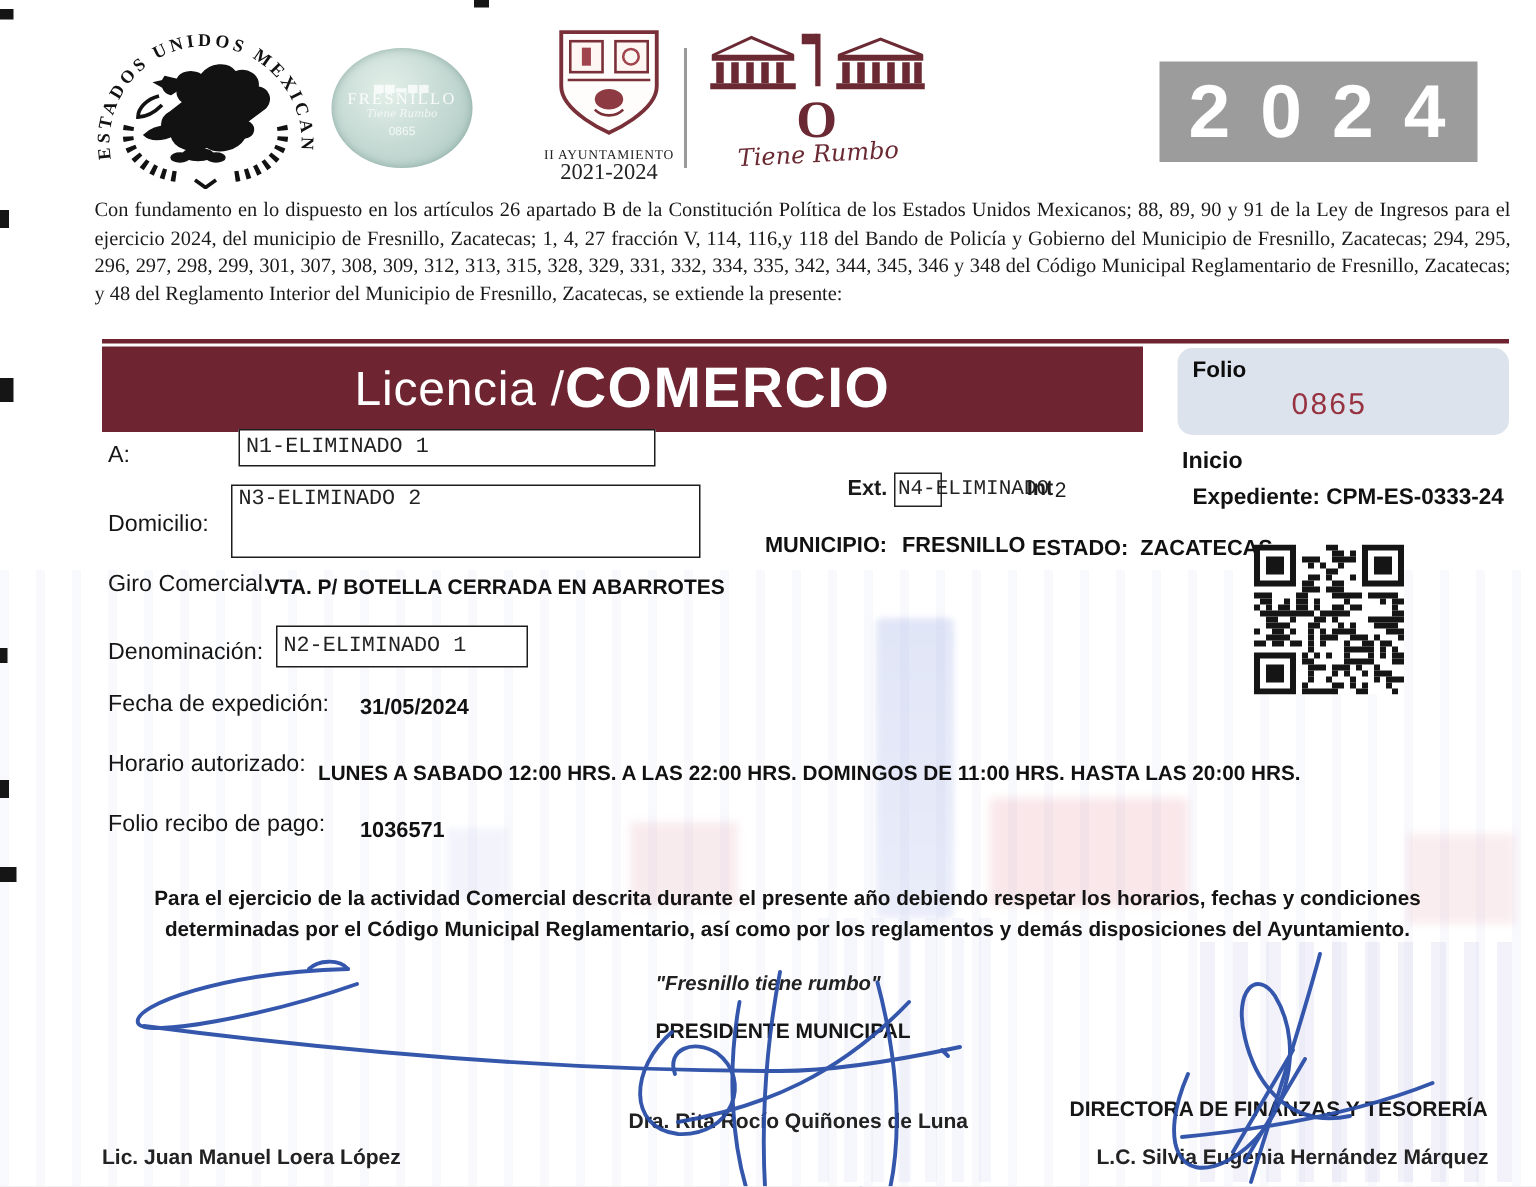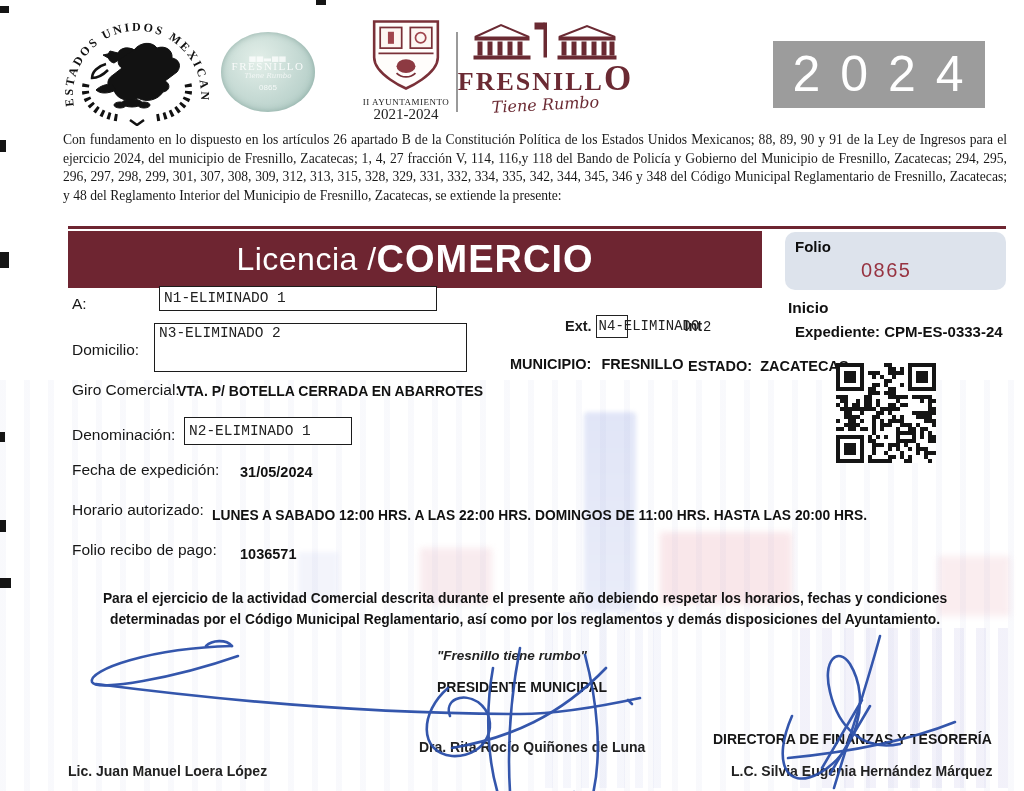--- a/index.html
+++ b/index.html
@@ -25,21 +25,21 @@
   .crest{left:358px;top:18px;width:96px;height:108px;z-index:1;text-align:center;}
   .crest-t1{font-family:"Liberation Serif",serif;font-size:9px;letter-spacing:.5px;color:#222;margin-top:1px;}
   .crest-t2{font-family:"Liberation Serif",serif;font-size:15px;color:#222;line-height:14px;}
   .vdiv{left:456px;top:32px;width:2px;height:80px;background:#9a9a9a;z-index:1;}
   .brand{left:463px;top:20px;width:165px;height:100px;z-index:1;color:#6b2a33;text-align:center;}
   .brand-name{font-family:"Liberation Serif",serif;font-weight:700;font-size:26px;letter-spacing:2px;
     display:flex;align-items:baseline;justify-content:center;line-height:26px;}
   .brand-name .big-o{font-size:35px;}
   .brand-tag{font-family:"DejaVu Serif",serif;font-style:italic;font-size:16px;transform:rotate(-3deg);margin-top:0px;}
   .badge2024{left:773px;top:41px;width:212px;height:67px;background:#9c9c9c;z-index:1;
-    color:#fff;font-weight:400;font-size:50px;letter-spacing:20px;text-align:center;
+    color:#fff;font-weight:700;font-size:50px;letter-spacing:20px;text-align:center;
     line-height:67px;padding-left:18px;box-sizing:border-box;}
   
   .legal{left:63px;top:131px;width:944px;font-size:13.6px;line-height:1.37;text-align:justify;color:#191919;z-index:1;font-family:Liberation Serif, serif;}
   
   .topline{left:68px;top:226px;width:938px;height:3px;background:#6e2531;z-index:1;}
   .banner{left:68px;top:231px;width:694px;height:57px;background:#6e2531;z-index:1;
     display:flex;align-items:center;justify-content:center;color:#fff;}
   .banner .t-normal{font-size:32px;font-weight:400;letter-spacing:.5px;}
   .banner .t-bold{font-size:38px;font-weight:700;letter-spacing:1px;}
   .foliobox{left:785px;top:232px;width:221px;height:58px;background:#dde3ec;z-index:1;border-radius:10px;}
@@ -155,21 +155,20 @@
         <rect x="91" y="22" width="4" height="13"></rect>
           <rect x="101" y="22" width="4" height="13"></rect>
         <rect x="111" y="22" width="4" height="13"></rect>
           <rect x="121" y="22" width="4" height="13"></rect>
         <rect x="131" y="22" width="4" height="13"></rect>
           <rect x="139" y="22" width="4" height="13"></rect>
         <rect x="87" y="36" width="58" height="3"></rect>
       </g>
     </svg>
     <div class="brand-name">
-      <span>FRESNILL</span>
         <span class="big-o">O</span>
     </div>
     <div class="brand-tag">Tiene Rumbo</div>
   </div>
 
   <div class="abs badge2024">2024</div>
 
   <div class="abs legal">Con fundamento en lo dispuesto en los artículos 26 apartado B de la Constitución Política de los Estados Unidos Mexicanos; 88, 89, 90 y 91 de la Ley de Ingresos para el ejercicio 2024, del municipio de Fresnillo, Zacatecas; 1, 4, 27 fracción V, 114, 116,y 118 del Bando de Policía y Gobierno del Municipio de Fresnillo, Zacatecas; 294, 295, 296, 297, 298, 299, 301, 307, 308, 309, 312, 313, 315, 328, 329, 331, 332, 334, 335, 342, 344, 345, 346 y 348 del Código Municipal Reglamentario de Fresnillo, Zacatecas; y 48 del Reglamento Interior del Municipio de Fresnillo, Zacatecas, se extiende la presente:</div>
 
   <div class="abs topline"></div>

